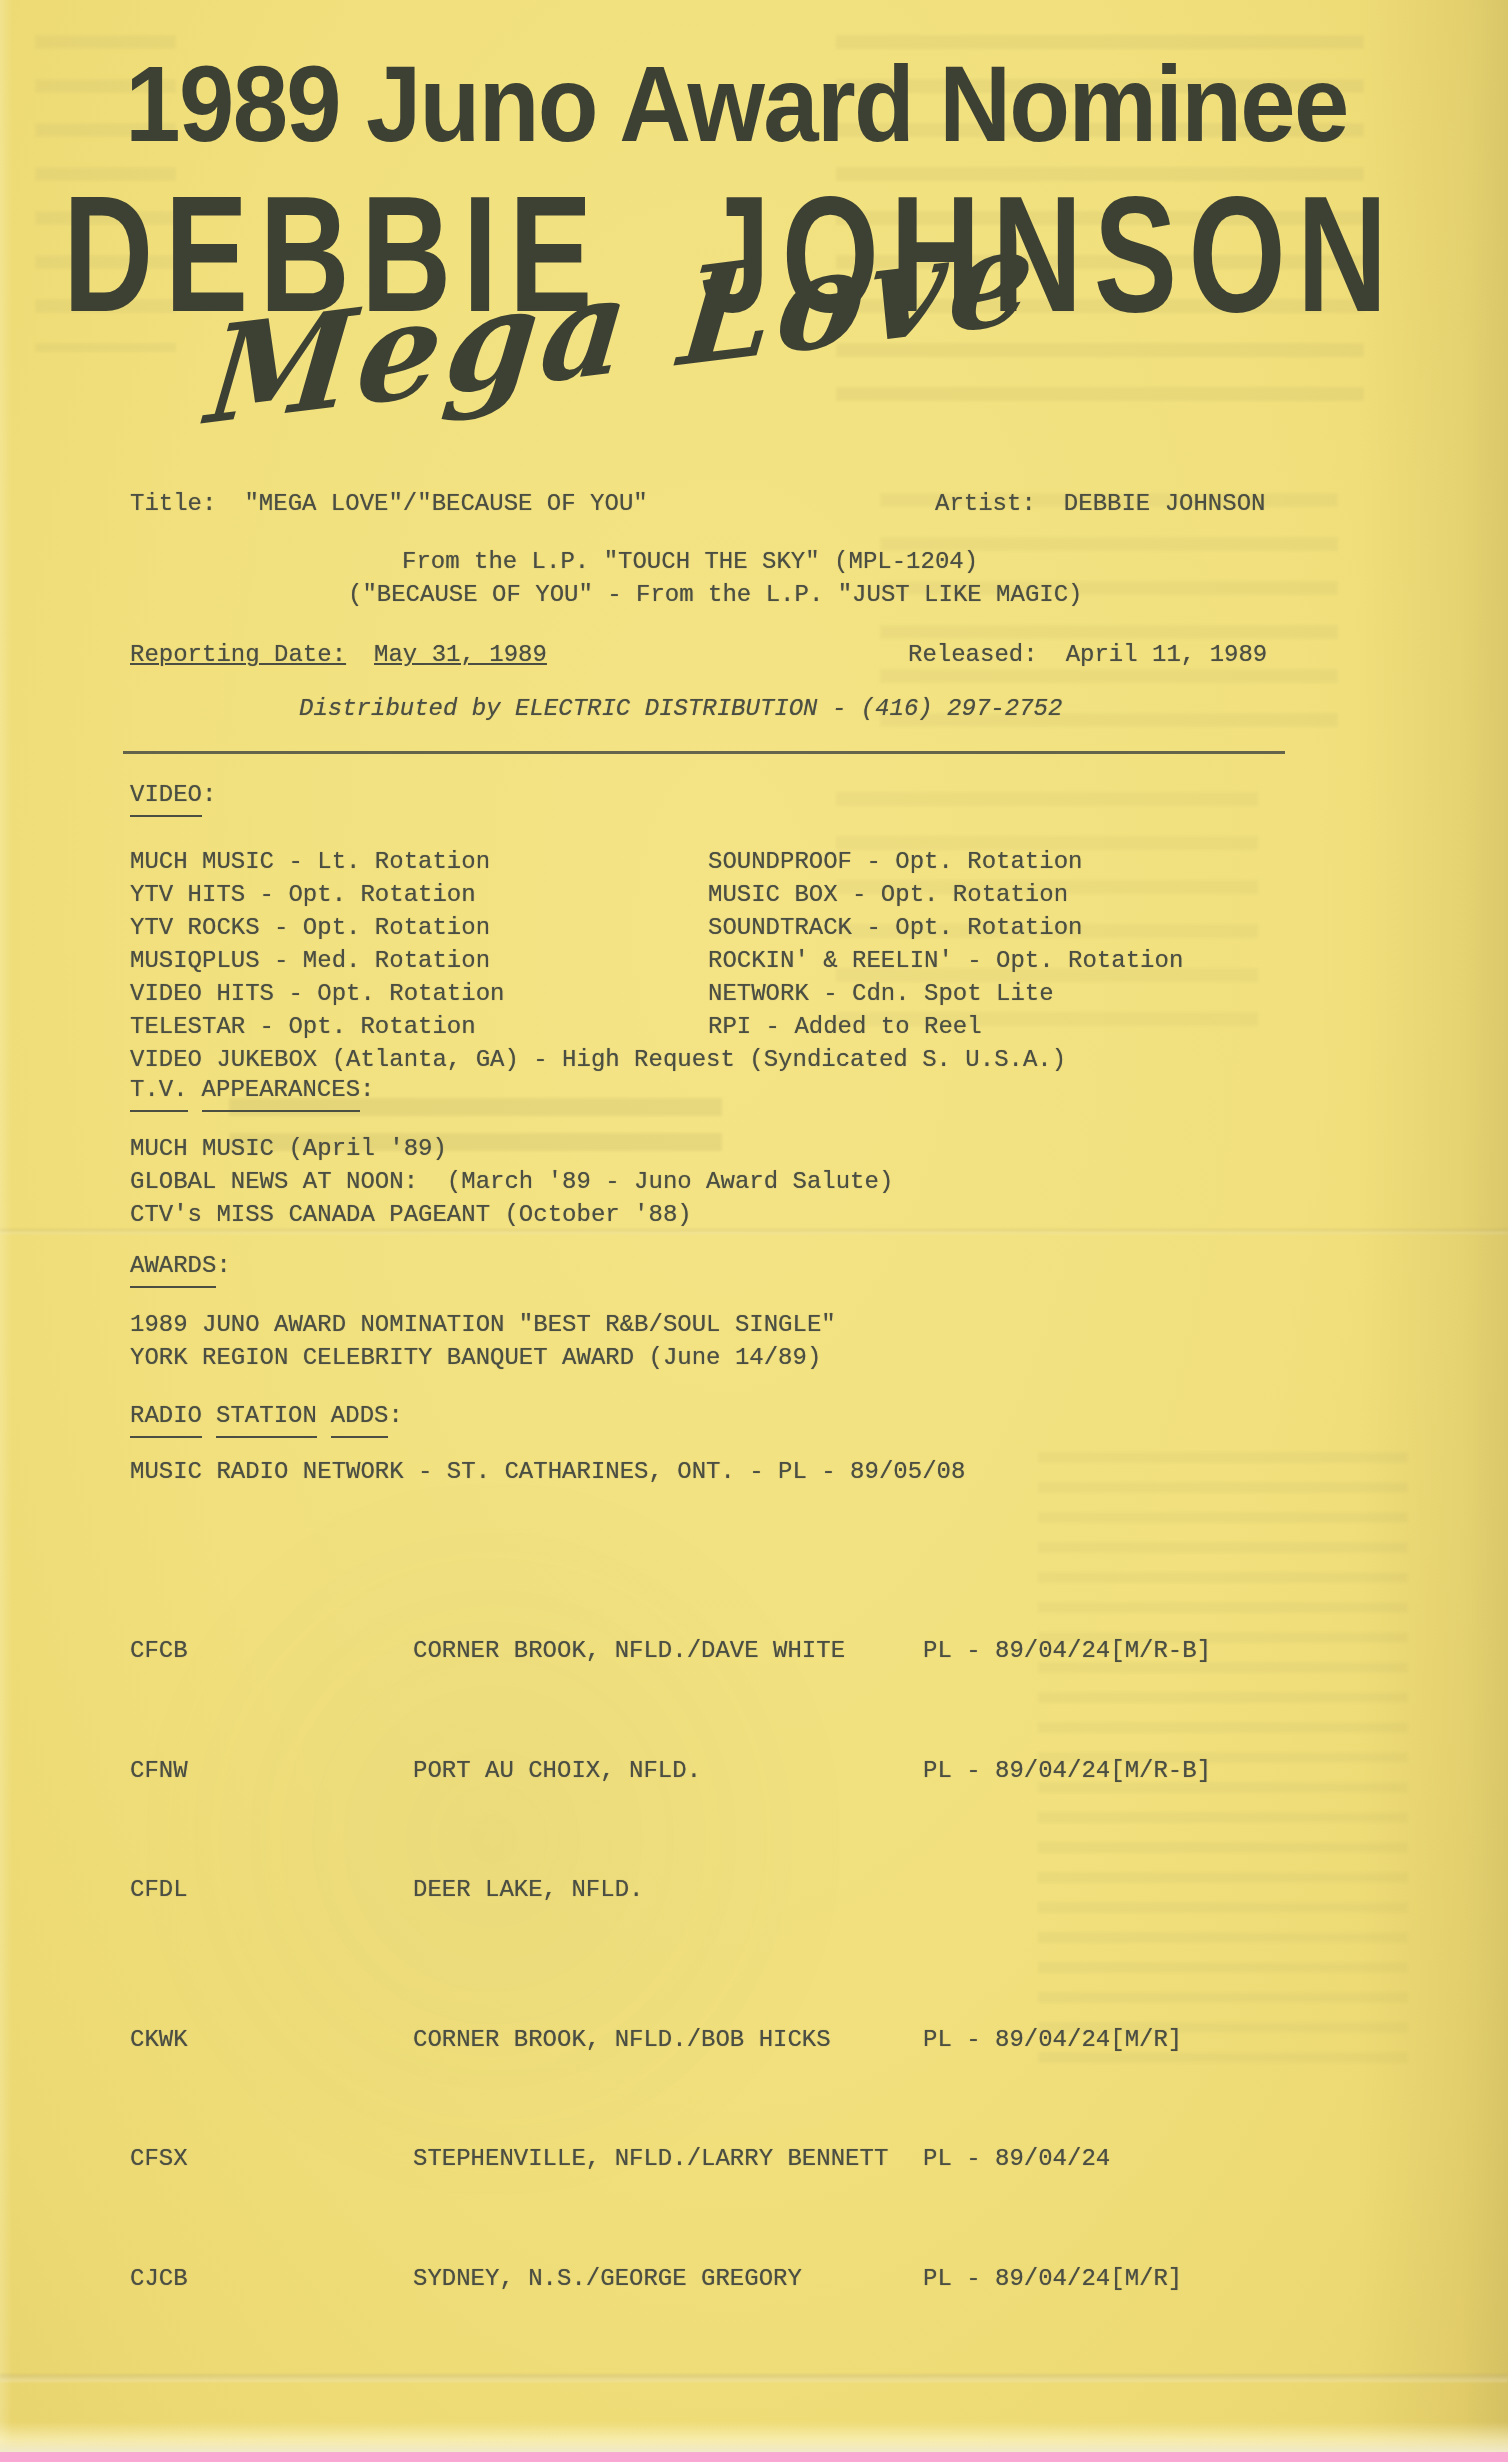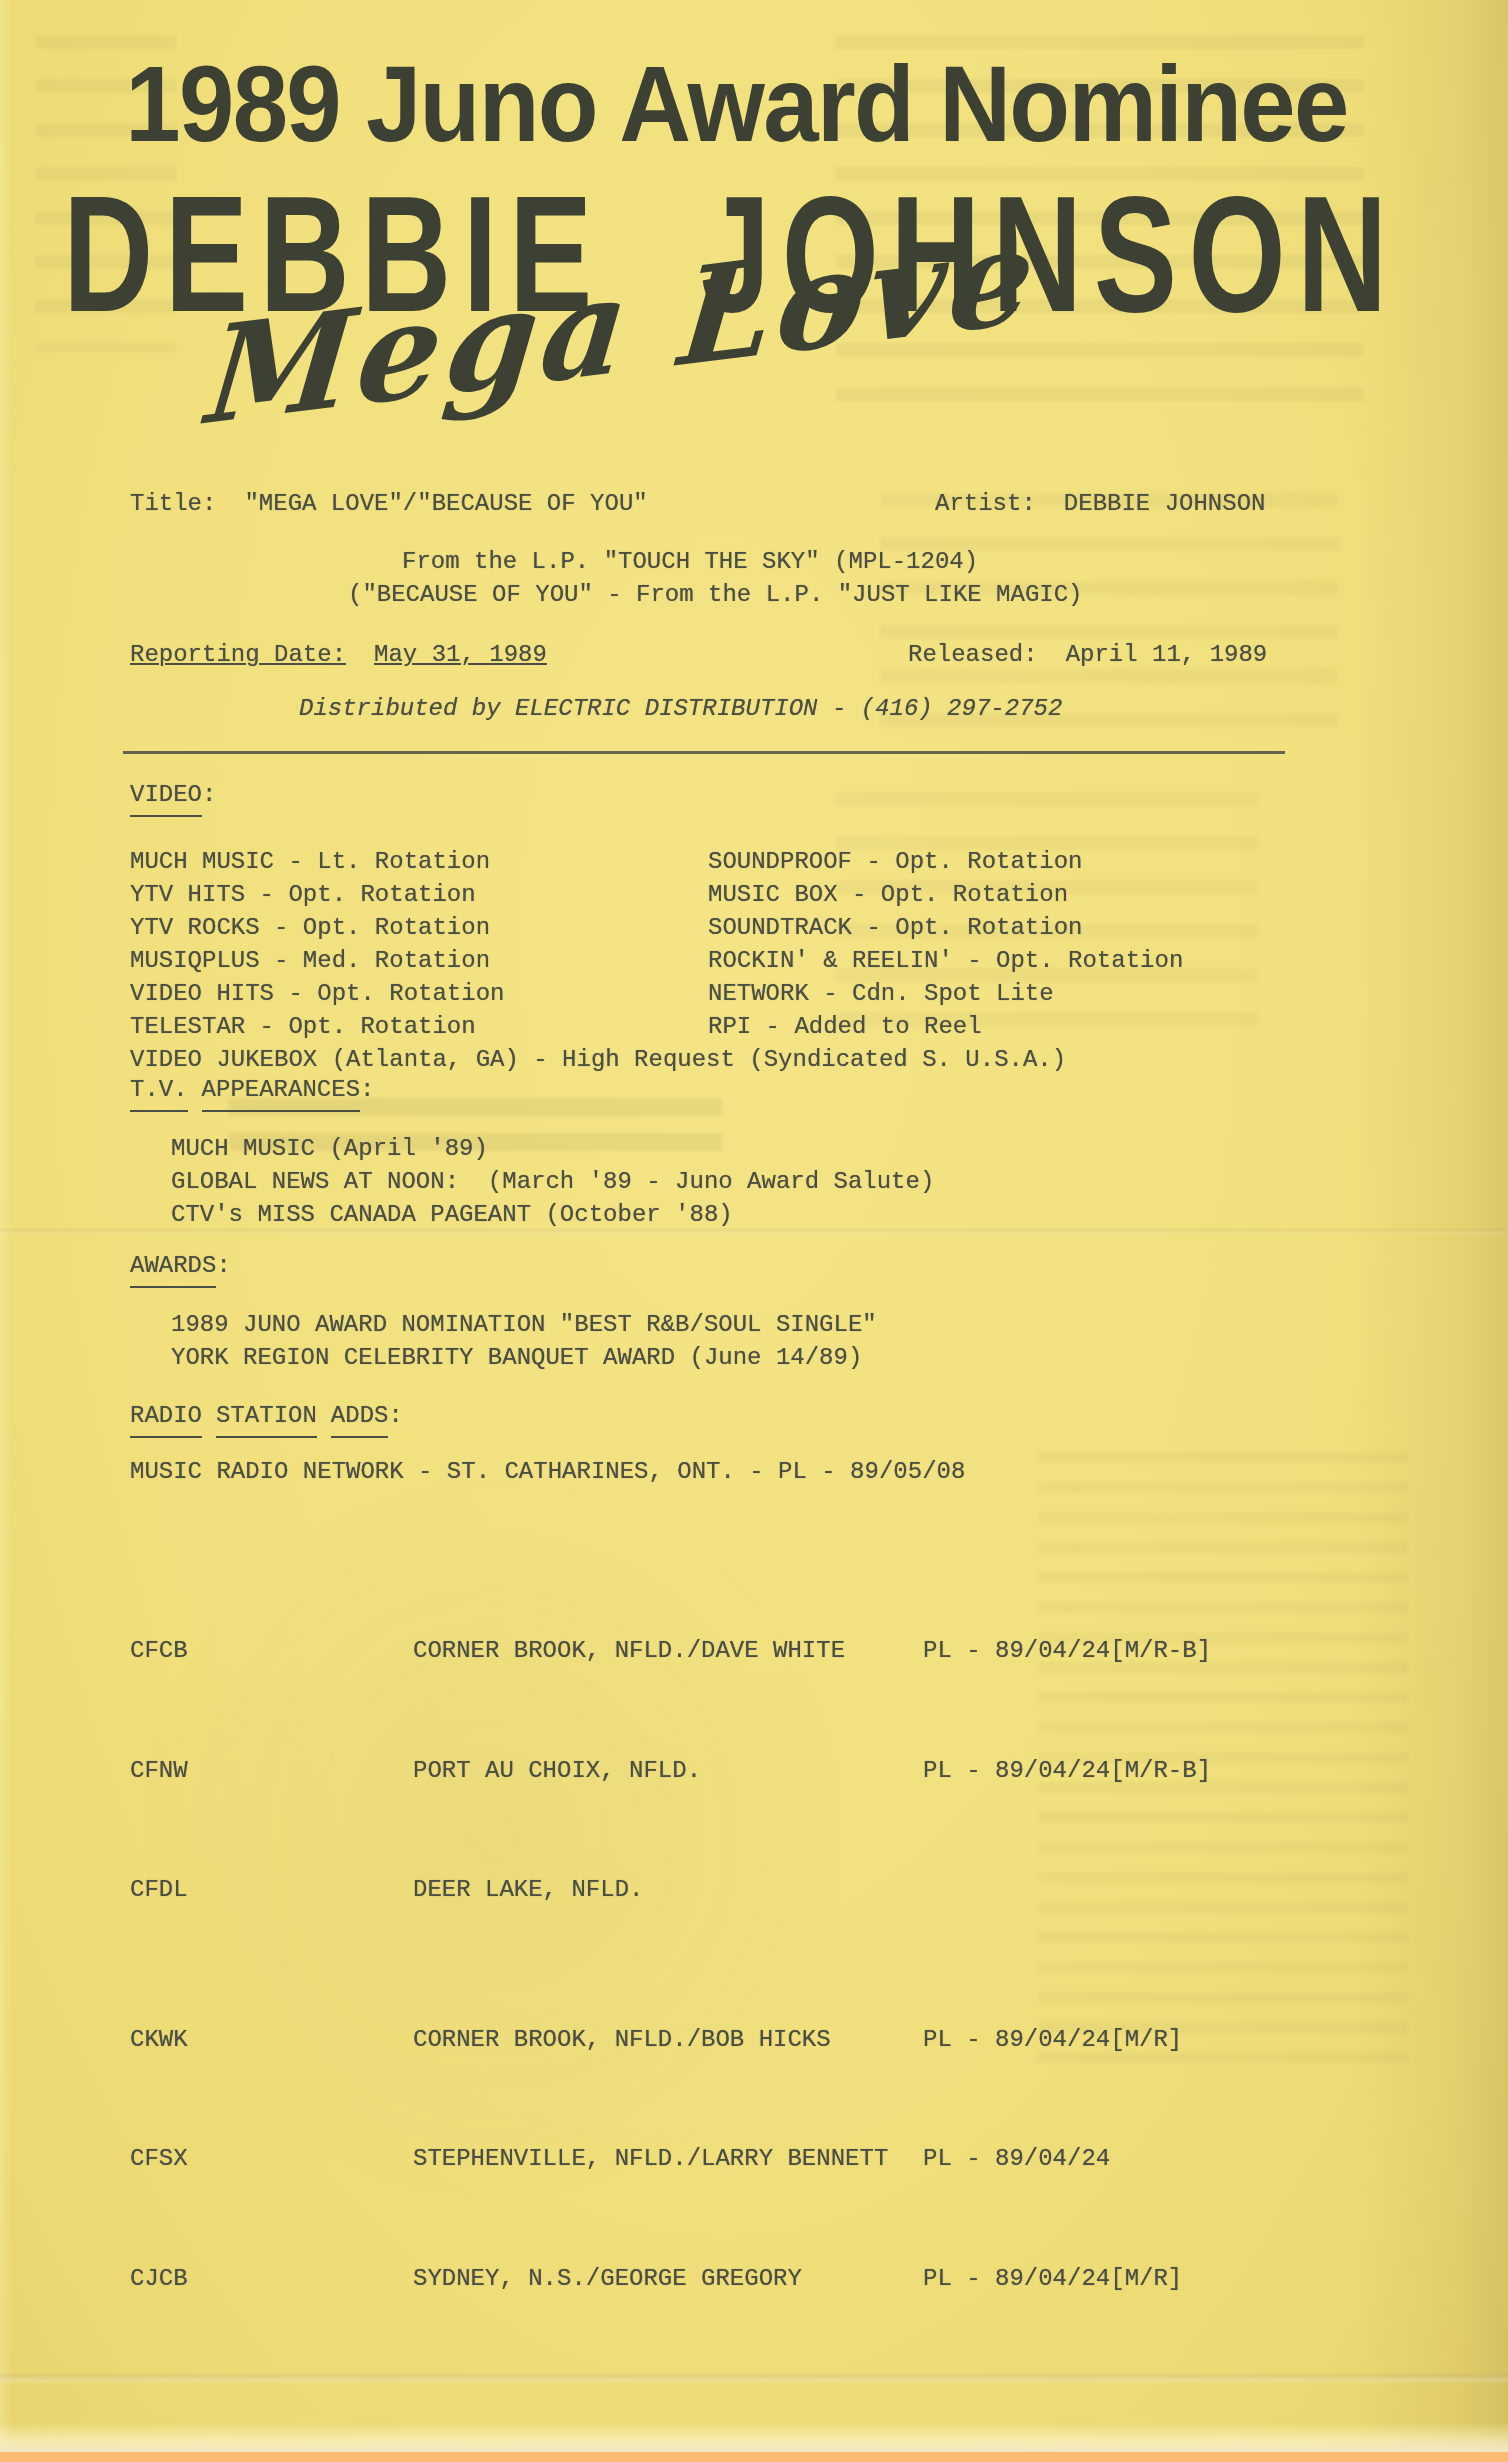--- a/index.html
+++ b/index.html
@@ -1,16 +1,16 @@
 <!DOCTYPE html>
 <html style="font-size:14px"><head>
 <meta charset="utf-8">
 <style>
   html,body{margin:0;padding:0;background:#e7e4d8;}
-  .stage{position:relative;width:1508px;height:2462px;overflow:hidden;background:#fdba74;
+  .stage{position:relative;width:1508px;height:2462px;overflow:hidden;background:#f9a8d4;
          font-family:"Liberation Mono","DejaVu Sans Mono",monospace;}
   .paper{position:absolute;left:0;top:0;width:1508px;height:2452px;
          background:
            linear-gradient(to right, rgba(255,252,220,.25) 0px, rgba(255,252,220,0) 12.3px),
            linear-gradient(to right, rgba(0,0,0,0) 90%, rgba(146,122,48,.10) 97%, rgba(118,98,42,.16) 100%),
            radial-gradient(ellipse at 48% 38%, #f4e486 0%, #f1e07d 52%, #ecd973 84%, #e7d26c 100%);}
   .paper-edge{position:absolute;left:0;top:2422px;width:1508px;height:30px;
          background:linear-gradient(rgba(255,250,215,0), rgba(255,250,215,.55) 60%, #f0e9c8 100%);}
   
   .smudge{position:absolute;opacity:.07;filter:blur(1.8px);transform:scaleX(-1);
@@ -34,21 +34,21 @@
   .scripttitle{position:absolute;top:310px;left:209px;
            font-family:"DejaVu Serif","Liberation Serif",serif;font-style:italic;font-weight:700;
            font-size:132px;line-height:1;letter-spacing:4.4px;
            transform:rotate(-7deg) skewX(-13deg);transform-origin:0 50%;white-space:nowrap;}
 
   .abs{position:absolute;}
   .hw{border-bottom:2.6px solid currentColor;padding-bottom:7px;margin-right:14px;}
   .colon{margin-left:-14px;}
 
   .vlist .vrow{height:33px;}
-  .tvlist .vrow, .awlist .vrow{height:33px;margin-left:41px;}
+  .tvlist .vrow, .awlist .vrow{height:33px;}
 
   .stable{position:absolute;left:130px;top:1516px;width:1267px;}
   .trow{display:grid;grid-template-columns:283px 510px auto;height:29.5px;}
   .trow span{white-space:pre;font-family:Liberation Mono, monospace;}
 </style>
 </head>
 <body>
 
 <div class="stage">
   <div class="paper"></div>

